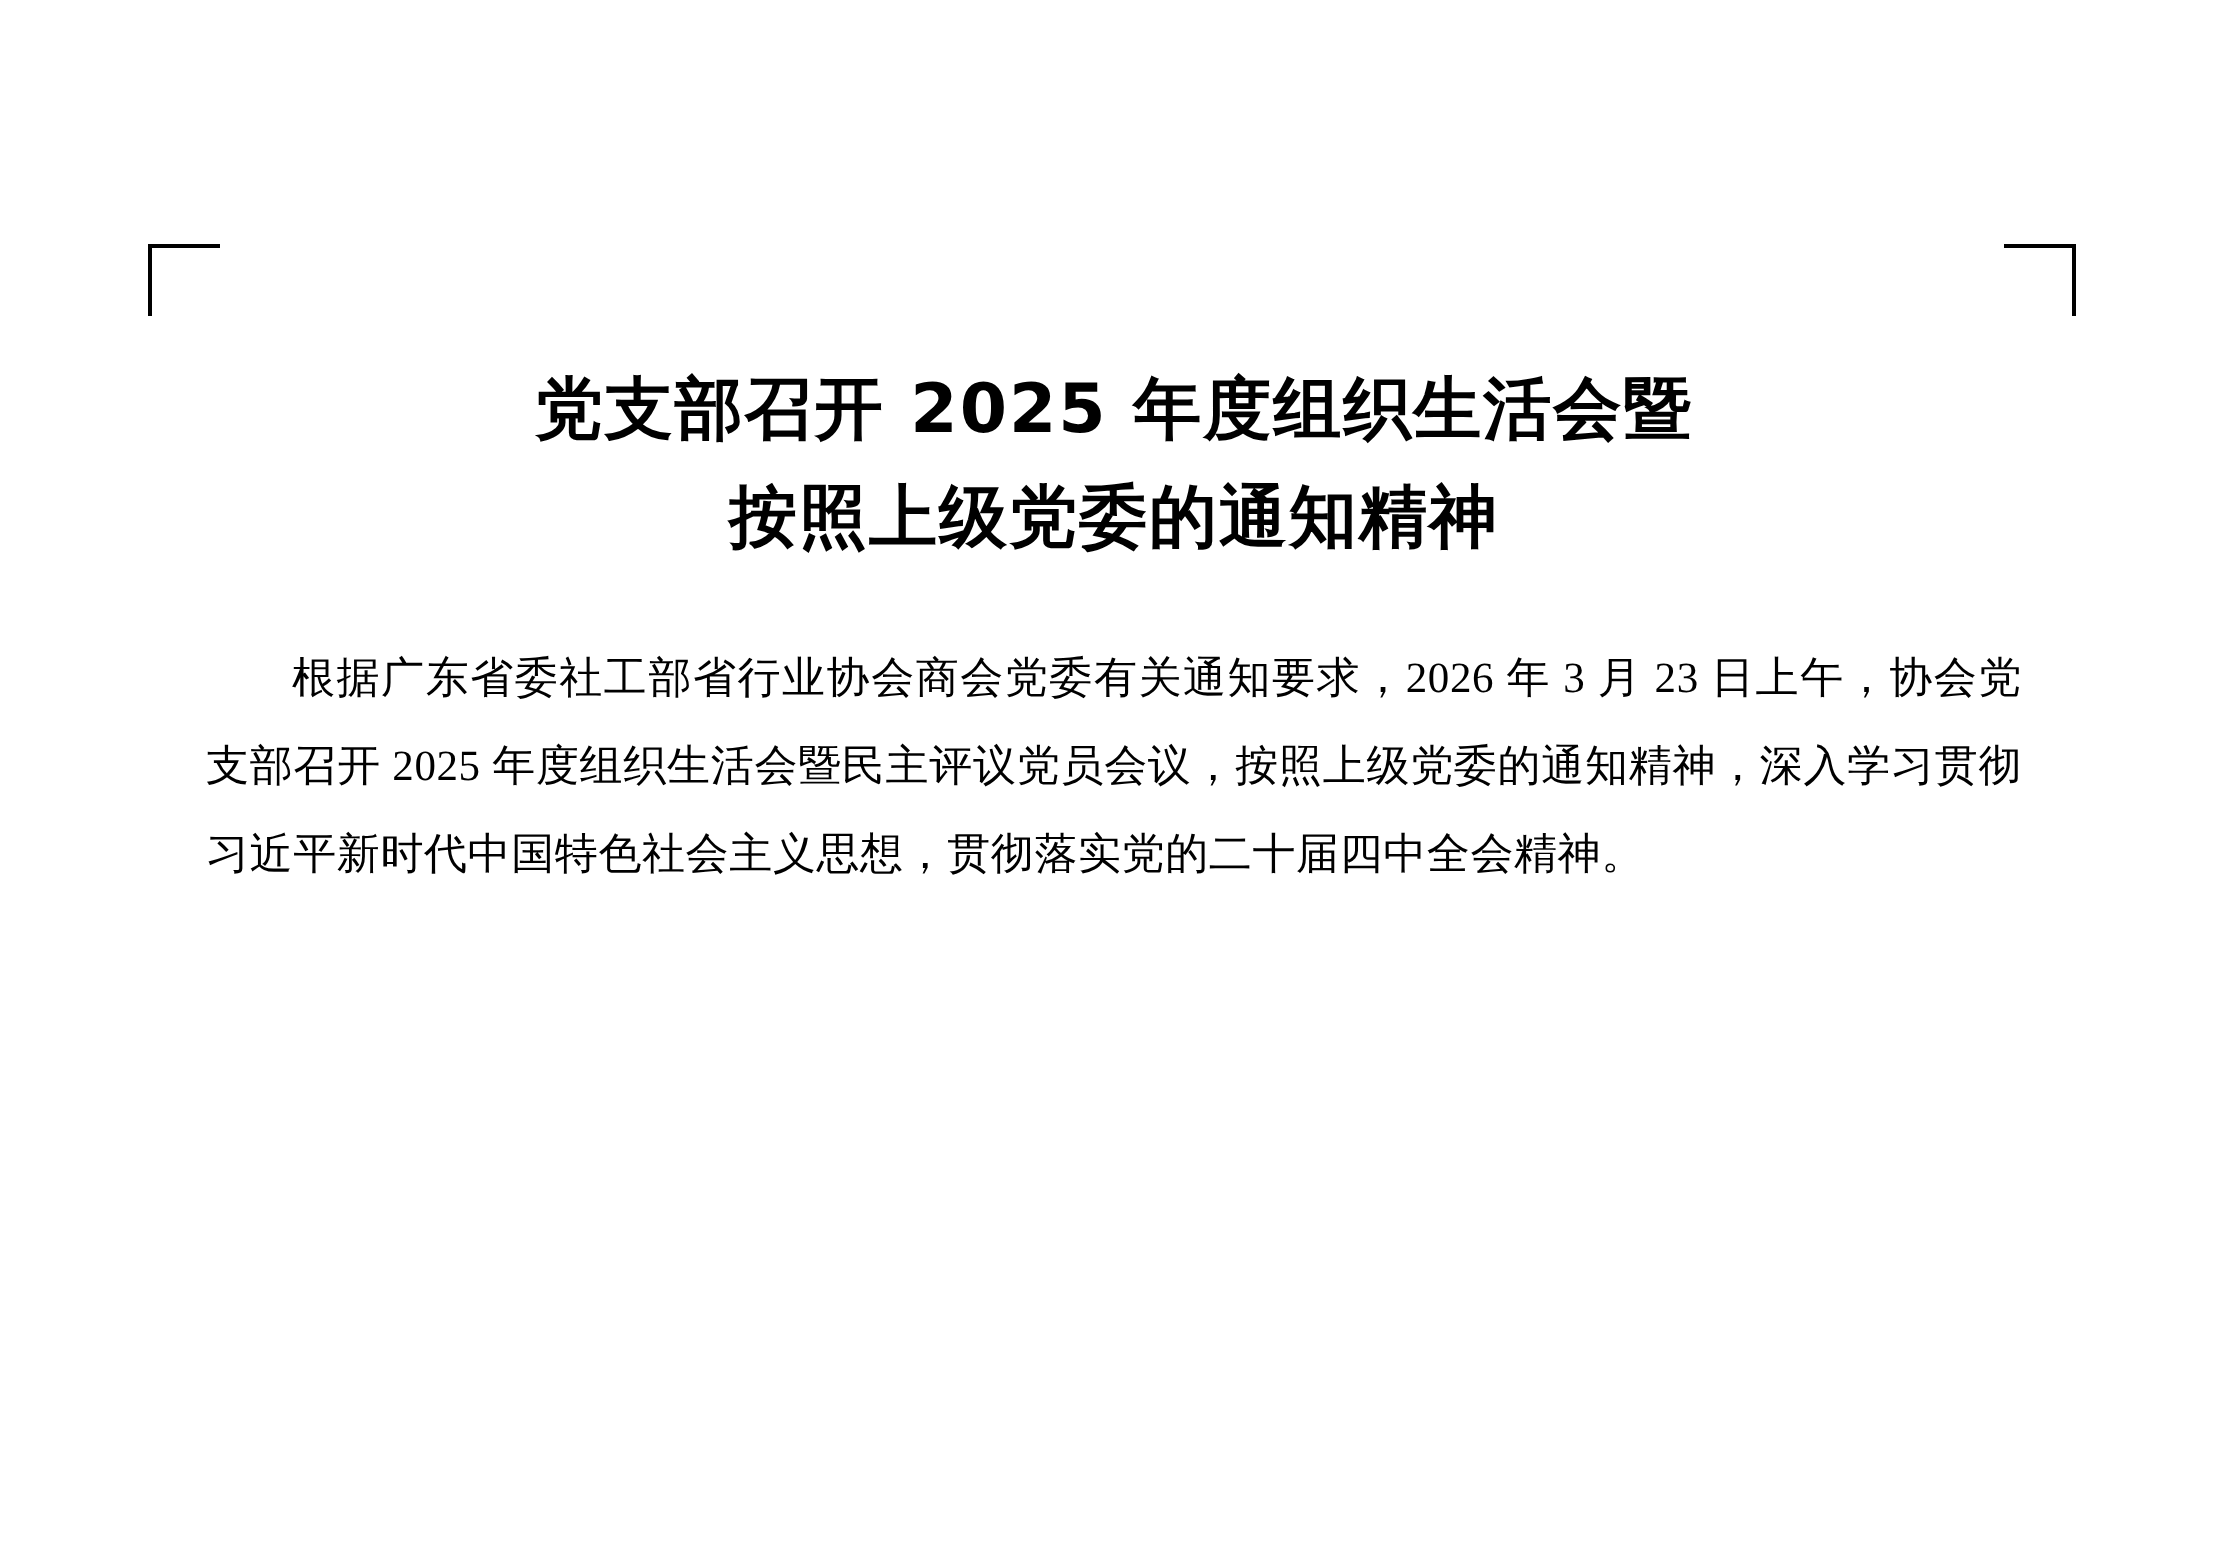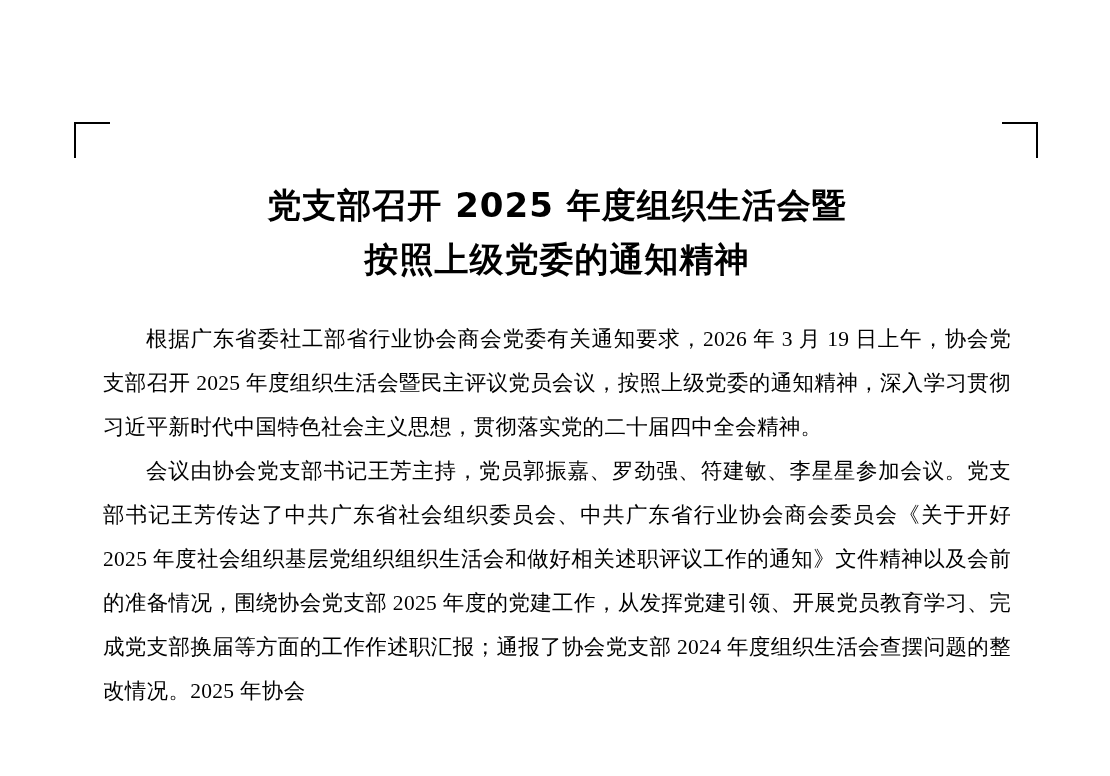--- a/index.html
+++ b/index.html
@@ -81,18 +81,17 @@
   <div class="crop-mark tr"></div>
 
   <div class="doc-body">
 
     <div class="doc-title">
       <span class="line">党支部召开 2025 年度组织生活会暨</span>
       <span class="line">按照上级党委的通知精神</span>
     </div>
 
     <div class="paragraphs">
-      <p class="para">根据广东省委社工部省行业协会商会党委有关通知要求，2026 年 3 月 19 日上午，协会党支部召开 2025 年度组织生活会暨民主评议党员会议，按照上级党委的通知精神，深入学习贯彻习近平新时代中国特色社会主义思想，贯彻落实党的二十届四中全会精神。</p>
-      <p class="para">会议由协会党支部书记王芳主持，党员郭振嘉、罗劲强、符建敏、李星星参加会议。党支部书记王芳传达了中共广东省社会组织委员会、中共广东省行业协会商会委员会《关于开好 2025 年度社会组织基层党组织组织生活会和做好相关述职评议工作的通知》文件精神以及会前的准备情况，围绕协会党支部 2025 年度的党建工作，从发挥党建引领、开展党员教育学习、完成党支部换届等方面的工作作述职汇报；通报了协会党支部 2024 年度组织生活会查摆问题的整改情况。2025 年协会</p>
+      <p class="para">根据广东省委社工部省行业协会商会党委有关通知要求，2026 年 3 月 23 日上午，协会党支部召开 2025 年度组织生活会暨民主评议党员会议，按照上级党委的通知精神，深入学习贯彻习近平新时代中国特色社会主义思想，贯彻落实党的二十届四中全会精神。</p>
     </div>
 
   </div>
 </div>
 
 </body></html>

